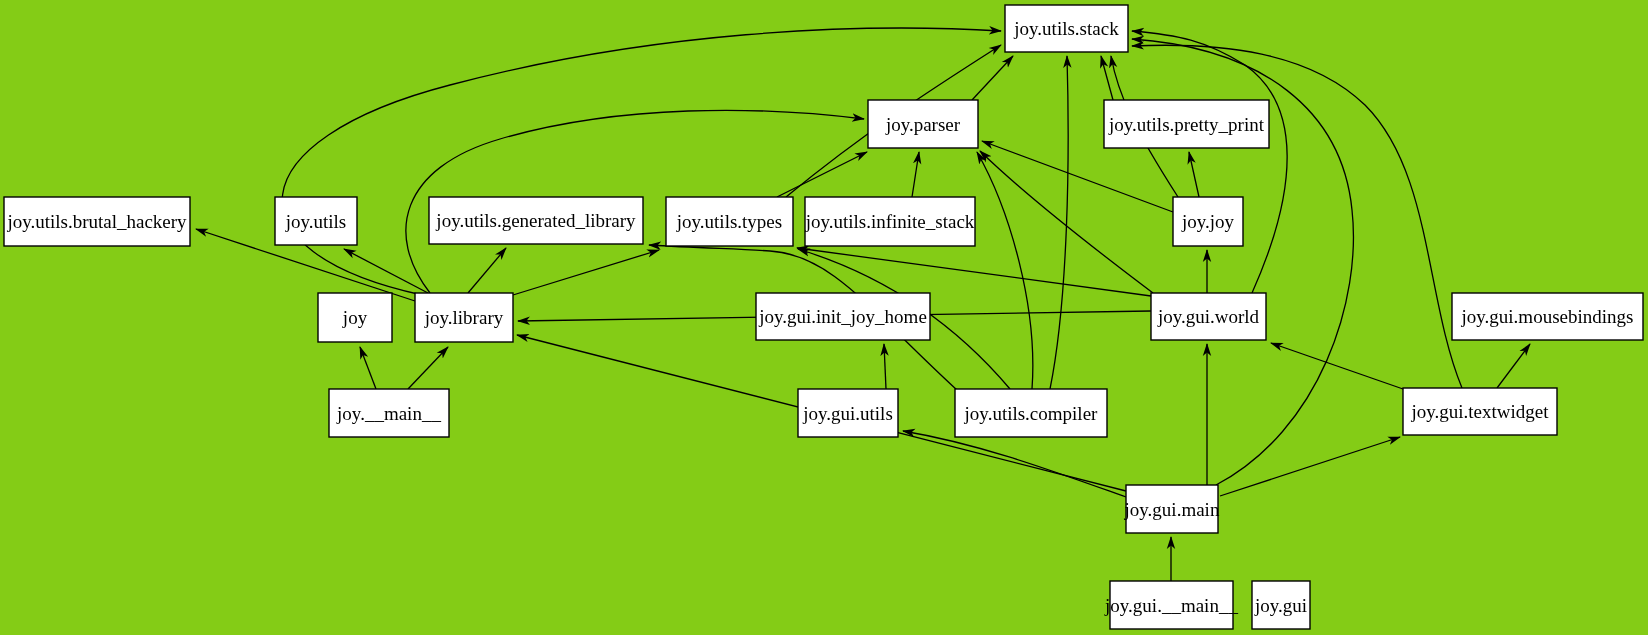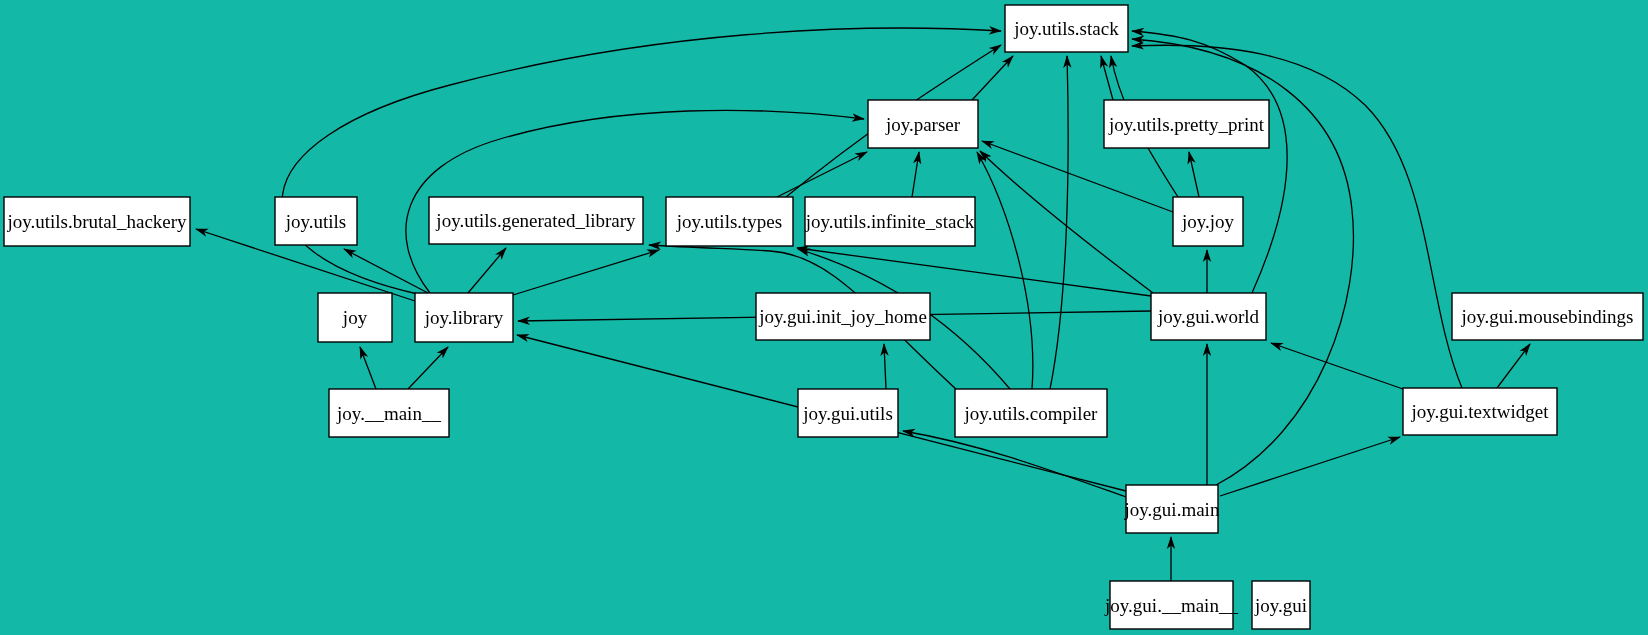--- a/index.html
+++ b/index.html
@@ -1,16 +1,16 @@
 <!DOCTYPE html>
 <html><head>
 <meta charset="utf-8">
 <style>
   html,body{margin:0;padding:0;background:#ffffff;}
-  .canvas{position:relative;width:1648px;height:635px;background:#14b8a6;overflow:hidden;}
+  .canvas{position:relative;width:1648px;height:635px;background:#84cc16;overflow:hidden;}
   svg{display:block;}
   .edge{fill:none;stroke:#000000;stroke-width:1.3px;}
   .node-rect{fill:#ffffff;stroke:#000000;stroke-width:1.4px;}
   .node-label{font-family:"Liberation Serif","DejaVu Serif",serif;font-size:19px;fill:#000000;}
 </style>
 </head>
 <body>
 
 <div class="canvas">
   <svg id="graph" width="1648" height="635" viewBox="0 0 1648 635" xmlns="http://www.w3.org/2000/svg">

